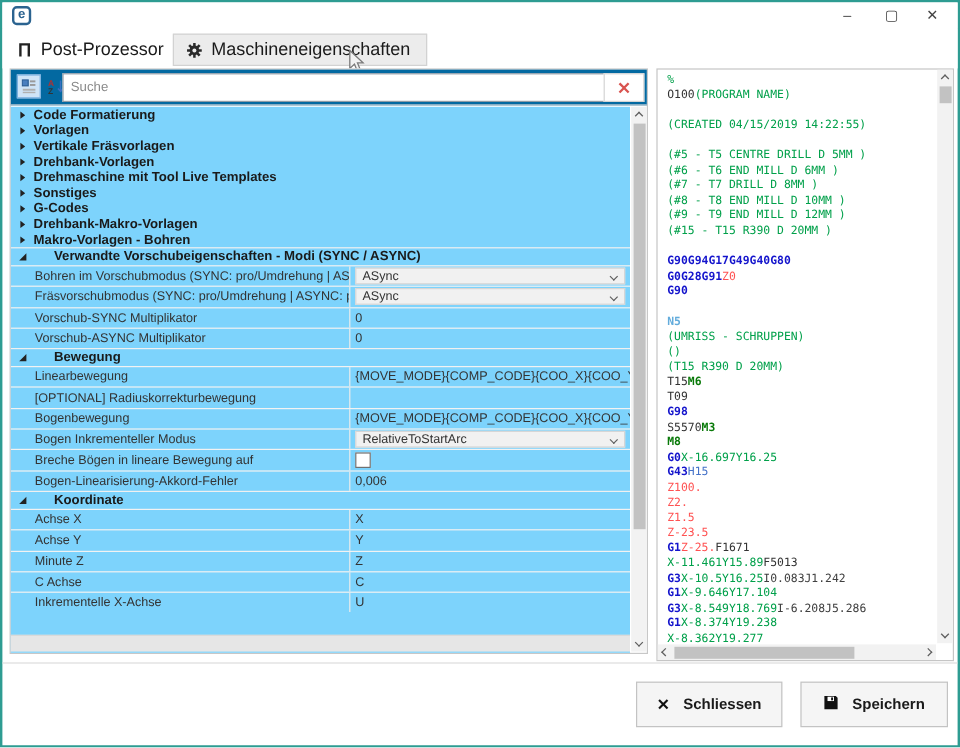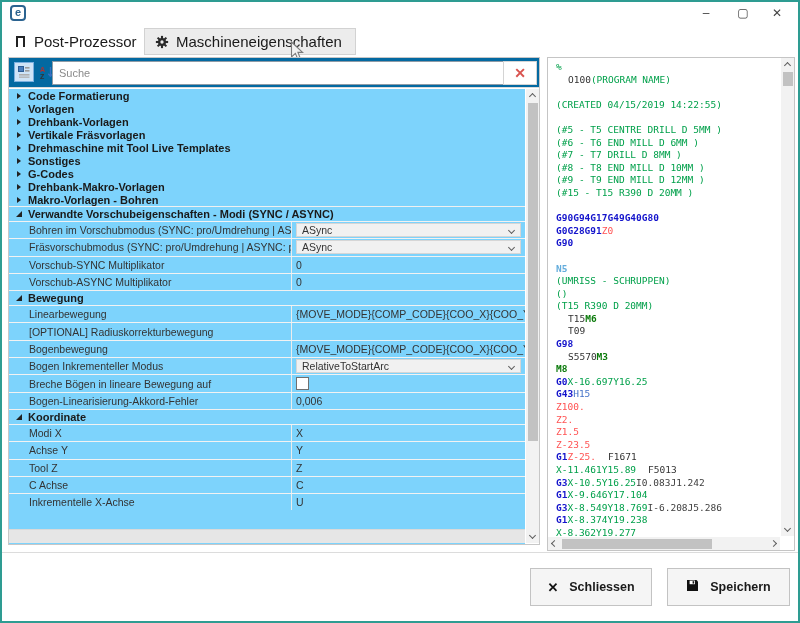--- a/index.html
+++ b/index.html
@@ -41,21 +41,21 @@
               background:#fff; display:flex; align-items:center; justify-content:center;
               color:var(--clear-x,#d9534f); font-size:14px; font-weight:bold; }
 
   #lp-grid{ position:absolute; left:0; top:31px; right:14px; bottom:0; overflow:hidden; background:#7dd3fc; }
   .tree-row{ height:13px; display:flex; align-items:center; padding-left:6px; }
   .tree-row .lbl{ font-size:11px; font-weight:bold; color:#1a1a1a; margin-left:7px; white-space:nowrap; }
   .tri-right{ width:0; height:0; border-top:3.5px solid transparent; border-bottom:3.5px solid transparent;
               border-left:4.5px solid #222; margin-left:2px; }
   .tri-exp{ width:0; height:0; border-left:6px solid transparent; border-bottom:6px solid #222; margin-left:1px; }
   .sec-header{ height:15px; display:flex; align-items:center; padding-left:6px; border-top:1px solid #f0f0f0; }
-  .sec-header .lbl{ font-size:11px; font-weight:bold; color:#1a1a1a; margin-left:6px; white-space:nowrap; }
+  .sec-header .lbl{ font-size:11px; font-weight:bold; color:#1a1a1a; margin-left:23px; white-space:nowrap; }
   .prop-row{ height:17.3px; display:flex; border-top:1px solid #f2f2f2; }
   .prop-label{ width:282px; font-size:10.5px; color:#333; padding-left:20px; white-space:nowrap;
                overflow:hidden; display:flex; align-items:center; }
   .prop-value{ flex:1; border-left:1px solid #ececec; display:flex; align-items:center;
                font-size:10.5px; color:#333; padding:0 4px; overflow:hidden; white-space:nowrap;text-align:right; }
   .dd{ flex:1; height:14px; background:#f1f1f1; border:1px solid #d6d6d6; display:flex;
        align-items:center; padding:0 5px; font-size:10.5px; color:#333; position:relative; }
   .dd .chev{ position:absolute; right:6px; top:4px; }
   .cb{ width:13px; height:13px; background:#fff; border:1px solid #707070; }
   #grid-filler{ position:absolute; left:0; right:14px; bottom:1px; top:471px; background:#e6e6e6;
@@ -80,21 +80,21 @@
   .code-line{ font-family:"DejaVu Sans Mono", monospace; font-size:9.5px; line-height:12.6px;
               white-space:pre; }
   .tok-comment{ color:var(--tok-comment); }
   .tok-gcode{ color:var(--tok-gcode); font-weight:bold; }
   .tok-axis{ color:var(--tok-axis); }
   .tok-zaxis{ color:var(--tok-zaxis); }
   .tok-mcode{ color:var(--tok-mcode); font-weight:bold; }
   .tok-nline{ color:var(--tok-nline); font-weight:bold; }
   .tok-hcode{ color:var(--tok-hcode); }
   .tok-ij{ color:var(--tok-ij); }
-  .tok-plain{ color:var(--tok-plain);margin-left:12px; }
+  .tok-plain{ color:var(--tok-plain); }
   #cp-sb-v{ right:0; top:0; bottom:14px; }
   #cp-sb-h{ left:0; right:14px; bottom:0; }
 
   
   #footer-line{ position:absolute; left:2px; right:2px; top:552px; height:1px; background:#dcdcdc; }
   .footer-btn{ position:absolute; top:568px; height:38px; background:#f5f5f5; border:1px solid #c3c3c3;
                display:flex; align-items:center; justify-content:center; gap:11px; font-size:12.5px;
                font-weight:bold; color:#1a1a1a; cursor:default; }
   #btn-schliessen{ left:530px; width:122px; }
   #btn-speichern{ left:667px; width:123px; }
@@ -173,25 +173,25 @@
         <div class="tree-row">
           <span class="tri-right"></span>
           <span class="lbl">Code Formatierung</span>
         </div>
         <div class="tree-row">
           <span class="tri-right"></span>
           <span class="lbl">Vorlagen</span>
         </div>
         <div class="tree-row">
           <span class="tri-right"></span>
+          <span class="lbl">Vertikale Fräsvorlagen</span>
+        </div>
+        <div class="tree-row">
+          <span class="tri-right"></span>
           <span class="lbl">Drehbank-Vorlagen</span>
-        </div>
-        <div class="tree-row">
-          <span class="tri-right"></span>
-          <span class="lbl">Vertikale Fräsvorlagen</span>
         </div>
         <div class="tree-row">
           <span class="tri-right"></span>
           <span class="lbl">Drehmaschine mit Tool Live Templates</span>
         </div>
         <div class="tree-row">
           <span class="tri-right"></span>
           <span class="lbl">Sonstiges</span>
         </div>
         <div class="tree-row">
@@ -281,33 +281,33 @@
           <div class="prop-label">Bogen-Linearisierung-Akkord-Fehler</div>
           <div class="prop-value">
             <span>0,006</span>
           </div>
         </div>
         <div class="sec-header">
           <span class="tri-exp"></span>
           <span class="lbl">Koordinate</span>
         </div>
         <div class="prop-row">
-          <div class="prop-label">Modi X</div>
+          <div class="prop-label">Achse X</div>
           <div class="prop-value">
             <span>X</span>
           </div>
         </div>
         <div class="prop-row">
           <div class="prop-label">Achse Y</div>
           <div class="prop-value">
             <span>Y</span>
           </div>
         </div>
         <div class="prop-row">
-          <div class="prop-label">Tool Z</div>
+          <div class="prop-label">Minute Z</div>
           <div class="prop-value">
             <span>Z</span>
           </div>
         </div>
         <div class="prop-row">
           <div class="prop-label">C Achse</div>
           <div class="prop-value">
             <span>C</span>
           </div>
         </div>

